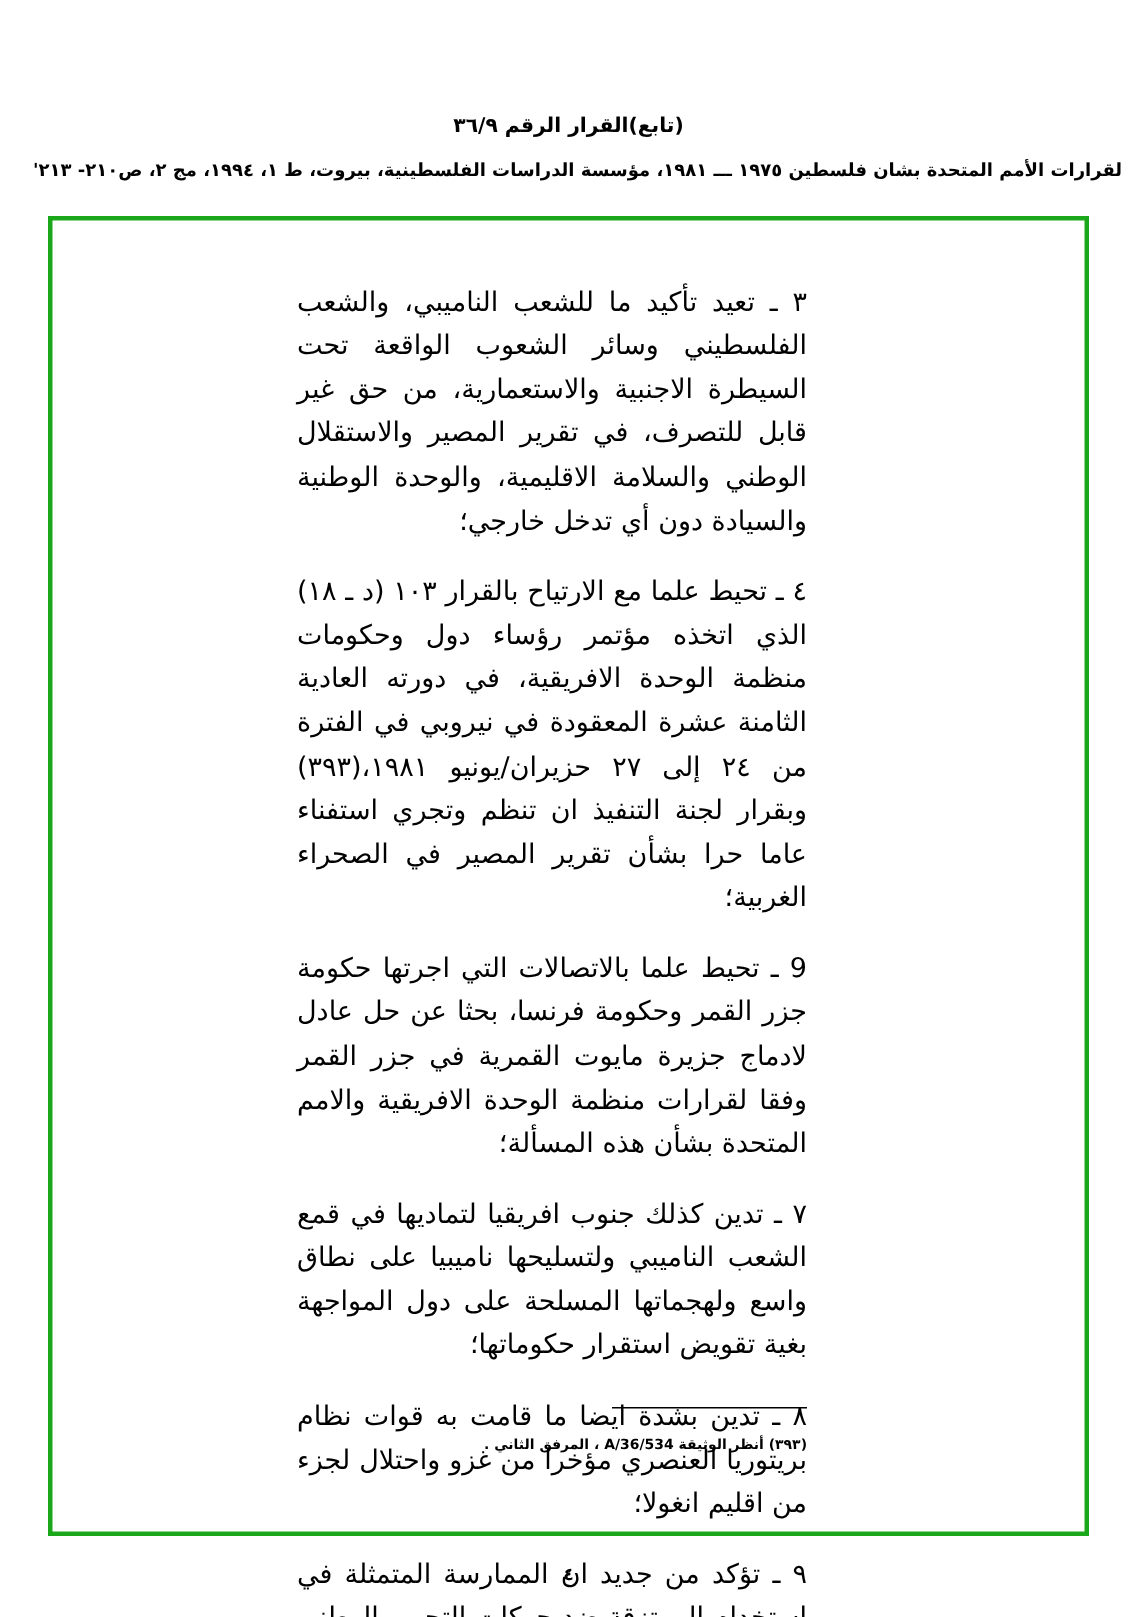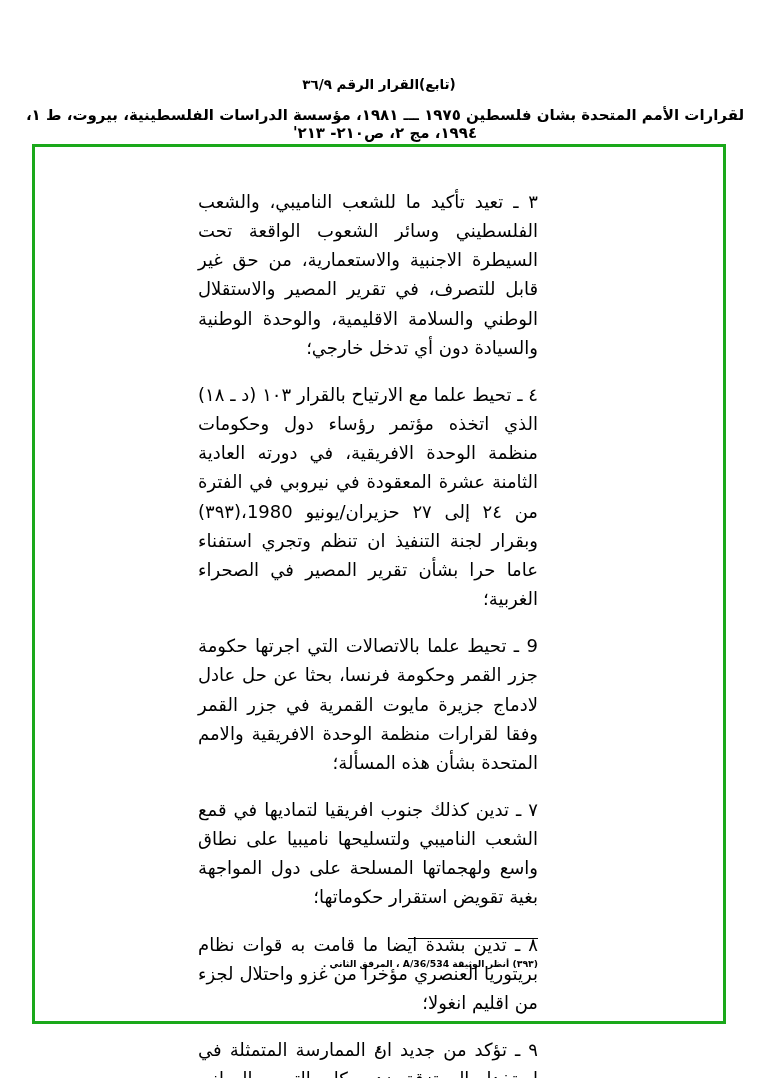--- a/index.html
+++ b/index.html
@@ -33,21 +33,21 @@
 
   .doc-title {
     font-size: 13.5px;
     font-weight: bold;
     letter-spacing: 0px;
     direction: rtl;
   }
 
   .doc-subtitle {
     margin-top: 14px;
-    font-size: 15px;
+    font-size: 12px;
     font-weight: bold;
     direction: rtl;
     margin-left: 12px;
   }
 
   .frame {
     position: absolute;
     top: 144px;
     left: 32px;
     width: 694px;
@@ -117,21 +117,21 @@
     <div class="doc-subtitle">لقرارات الأمم المتحدة بشان فلسطين ١٩٧٥ ـــ ١٩٨١، مؤسسة الدراسات الفلسطينية، بيروت، ط ١، ١٩٩٤، مج ٢، ص٢١٠- ٢١٣'</div>
   </div>
 
   <div class="frame">
 
     <div class="content">
       <p class="para">
         <span>٣ ـ تعيد تأكيد ما للشعب الناميبي، والشعب الفلسطيني وسائر الشعوب الواقعة تحت السيطرة الاجنبية والاستعمارية، من حق غير قابل للتصرف، في تقرير المصير والاستقلال الوطني والسلامة الاقليمية، والوحدة الوطنية والسيادة دون أي تدخل خارجي؛</span>
       </p>
       <p class="para">
-        <span>٤ ـ تحيط علما مع الارتياح بالقرار ١٠٣ (د ـ ١٨) الذي اتخذه مؤتمر رؤساء دول وحكومات منظمة الوحدة الافريقية، في دورته العادية الثامنة عشرة المعقودة في نيروبي في الفترة من ٢٤ إلى ٢٧ حزيران/يونيو 1980،(٣٩٣) وبقرار لجنة التنفيذ ان تنظم وتجري استفناء عاما حرا بشأن تقرير المصير في الصحراء الغربية؛</span>
+        <span>٤ ـ تحيط علما مع الارتياح بالقرار ١٠٣ (د ـ ١٨) الذي اتخذه مؤتمر رؤساء دول وحكومات منظمة الوحدة الافريقية، في دورته العادية الثامنة عشرة المعقودة في نيروبي في الفترة من ٢٤ إلى ٢٧ حزيران/يونيو ١٩٨١،(٣٩٣) وبقرار لجنة التنفيذ ان تنظم وتجري استفناء عاما حرا بشأن تقرير المصير في الصحراء الغربية؛</span>
       </p>
       <p class="para">
         <span>9 ـ تحيط علما بالاتصالات التي اجرتها حكومة جزر القمر وحكومة فرنسا، بحثا عن حل عادل لادماج جزيرة مايوت القمرية في جزر القمر وفقا لقرارات منظمة الوحدة الافريقية والامم المتحدة بشأن هذه المسألة؛</span>
       </p>
       <p class="para">
         <span>٧ ـ تدين كذلك جنوب افريقيا لتماديها في قمع الشعب الناميبي ولتسليحها ناميبيا على نطاق واسع ولهجماتها المسلحة على دول المواجهة بغية تقويض استقرار حكوماتها؛</span>
       </p>
       <p class="para">
         <span>٨ ـ تدين بشدة ايضا ما قامت به قوات نظام بريتوريا العنصري مؤخرا من غزو واحتلال لجزء من اقليم انغولا؛</span>
       </p>

